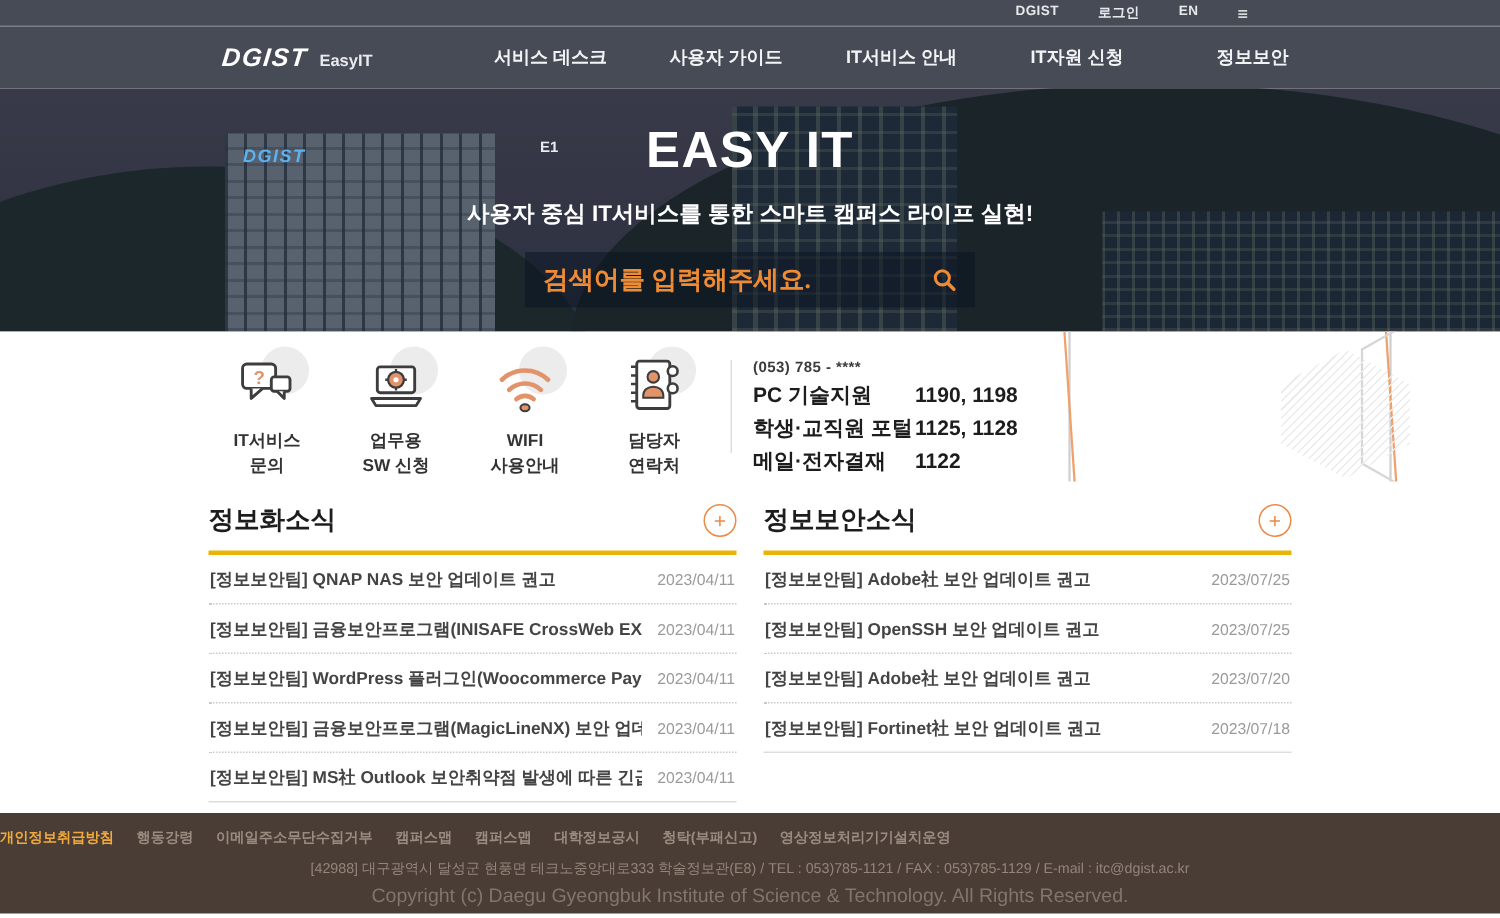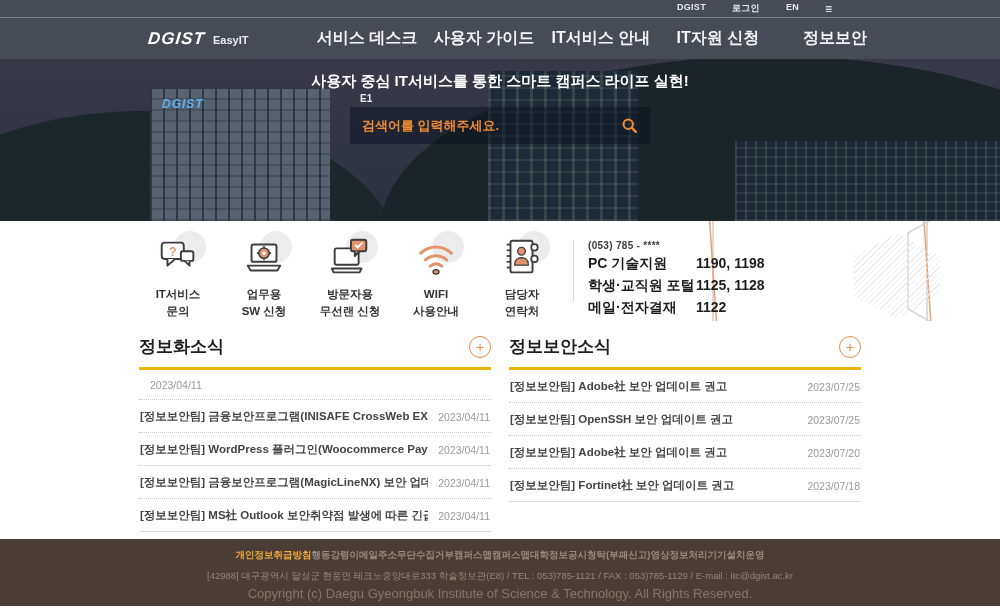--- a/index.html
+++ b/index.html
@@ -11,21 +11,21 @@
   .header { background:#474b56; }
   .utilbar { height:18px; display:flex; justify-content:flex-end; align-items:center;
     gap:26px; padding-right:168px; border-bottom:1px solid rgba(255,255,255,.28); }
   .utilbar a { color:#e8e9ec; font-size:9px; font-weight:bold; text-decoration:none; letter-spacing:.3px; }
   .util-menu { color:#fff; font-size:12px; line-height:1; cursor:pointer; }
   .mainnav { height:41px; display:flex; align-items:center; padding-left:148px; }
   .logo { display:flex; align-items:baseline; gap:8px; cursor:pointer; }
   .logo-mark { color:#fff; font-size:17px; font-weight:bold; font-style:italic; letter-spacing:1px; transform:skewX(-6deg); }
   .logo-sub { color:#e9eaee; font-size:11px; font-weight:bold; }
   .navitems { display:flex; margin-left:60px; }
-  .navitems a { color:#f2f3f5; font-size:16px; font-weight:bold; text-decoration:none; width:117px; text-align:center; }
+  .navitems a { color:#f2f3f5; font-size:12px; font-weight:bold; text-decoration:none; width:117px; text-align:center; }
   
   .hero { position:relative; height:162px; overflow:hidden;
     background:linear-gradient(180deg,#5e5662 0%,#544e5c 38%,#434451 100%); }
   .mtn { position:absolute; border-radius:50% 50% 0 0 / 100% 100% 0 0; }
   .mtn.m1 { left:-120px; bottom:-40px; width:520px; height:150px; background:#27322c; }
   .mtn.m2 { right:-160px; bottom:-10px; width:780px; height:175px; background:#222c27; }
   .bldg { position:absolute; }
   .bldg.b1 { left:150px; top:30px; width:180px; height:132px; background:#97a0aa;
     background-image:repeating-linear-gradient(90deg,rgba(45,55,66,.75) 0 2px,transparent 2px 13px),
       repeating-linear-gradient(0deg,rgba(45,55,66,.30) 0 2px,transparent 2px 11px); }
@@ -38,21 +38,21 @@
   .hero-overlay { position:absolute; inset:0; background:rgba(16,27,45,.47); }
   .bldg-sign { position:absolute; left:162px; top:38px; color:#5fb0ef; font-size:12px;
     font-weight:bold; font-style:italic; letter-spacing:1px; z-index:3; }
   .bldg-e1 { position:absolute; left:360px; top:34px; color:#e8ecf2; font-size:10px; font-weight:bold; z-index:3; }
   .hero-content { position:absolute; inset:0; z-index:4; display:flex; flex-direction:column; align-items:center; }
   .hero-title { margin-top:22px; color:#fff; font-size:34px; font-weight:900; letter-spacing:1px; }
   .hero-sub { margin-top:13px; color:#fff; font-size:15px; font-weight:bold; }
   .searchbox { margin-top:16px; width:300px; height:37px; background:rgba(8,18,32,.50);
     display:flex; align-items:center; padding:0 12px; }
   .searchbox input { flex:1; background:transparent; border:none; outline:none;
-    color:#f08b35; font-size:13px; font-weight:bold; font-family:Liberation Sans, sans-serif; }
+    color:#f08b35; font-size:17px; font-weight:bold; font-family:Liberation Serif, serif; }
   .searchbox input::placeholder { color:#f08b35; opacity:1; }
   .search-btn { background:none; border:none; cursor:pointer; display:flex; padding:0; }
   
   .quick { position:relative; height:100px; background:#fff; overflow:hidden; }
   .deco { position:absolute; right:55px; top:-75px; z-index:0; }
   .deco2 { position:absolute; right:-48px; top:-30px; z-index:0; }
   .hatch-hex { position:absolute; right:60px; top:12px; width:86px; height:86px; z-index:0;
     background:repeating-linear-gradient(135deg,#ececec 0 1px,transparent 1px 4px);
     clip-path:polygon(50% 0,100% 27%,100% 73%,50% 100%,0 73%,0 27%); }
   .quick-inner { position:relative; z-index:1; width:730px; margin:0 auto; display:flex; align-items:flex-start; padding-top:13px; }
@@ -75,21 +75,21 @@
   .news-title { font-size:17px; font-weight:900; color:#1d1d1d; }
   .plus-btn { width:22px; height:22px; border-radius:50%; border:1.4px solid #ec8a47; background:#fff;
     color:#ec8a47; font-size:14px; line-height:18px; text-align:center; cursor:pointer; padding:0; }
   .news-item { display:flex; justify-content:space-between; align-items:center;
     padding:9px 1px 8px; border-bottom:1px dotted #c9c9c9; cursor:pointer; }
   .news-item:last-child { border-bottom:1px solid #ddd; }
   .ni-title { font-size:11.5px; font-weight:bold; color:#444; white-space:nowrap; overflow:hidden; }
   .ni-date { font-size:10.5px; color:#9a9a9a; margin-left:10px; flex-shrink:0; }
   
   .footer { margin-top:7px; height:67px; background:#4a3d35; color:#99897e; text-align:center; padding-top:10px; }
-  .f-links { display:flex; justify-content:center; align-items:center; }
+  .f-links { display:flex; gap:15px; align-items:center; }
   .f-links a { font-size:9.5px; color:#9a8b80; text-decoration:none; font-weight:bold; }
   .f-links a:first-child { color:#f0a93c; }
   .f-addr { margin-top:8px; font-size:9.5px; color:#93857b; }
   .f-copy { margin-top:3px; font-size:13px; color:#82756c; }
 </style>
 </head>
 <body>
 
 <div class="header">
   <div class="utilbar">
@@ -118,20 +118,21 @@
 <div class="hero">
   <div class="mtn m1"></div>
   <div class="mtn m2"></div>
   <div class="bldg b1"></div>
   <div class="bldg b2"></div>
   <div class="bldg b3"></div>
   <div class="hero-overlay"></div>
   <span class="bldg-sign">DGIST</span>
   <span class="bldg-e1">E1</span>
   <div class="hero-content">
+    <div class="hero-title">EASY IT</div>
     <div class="hero-sub">사용자 중심 IT서비스를 통한 스마트 캠퍼스 라이프 실현!</div>
     <div class="searchbox">
       <input type="text" placeholder="검색어를 입력해주세요." style="">
       <button class="search-btn">
         <svg width="17" height="17" viewBox="0 0 20 20">
           <circle cx="8.5" cy="8.5" r="5.5" fill="none" stroke="#f08b35" stroke-width="2.4"></circle>
           <line x1="12.8" y1="12.8" x2="17.5" y2="17.5" stroke="#f08b35" stroke-width="2.8" stroke-linecap="round"></line>
         </svg>
       </button>
     </div>
@@ -173,32 +174,20 @@
             <line x1="24" y1="12.5" x2="24" y2="15"></line>
               <line x1="24" y1="25" x2="24" y2="27.5"></line>
             <line x1="16.5" y1="20" x2="19" y2="20"></line>
               <line x1="29" y1="20" x2="31.5" y2="20"></line>
           </g>
         </svg>
       </span>
       <div class="ql-label"><span>업무용</span><br><span>SW 신청</span></div>
     </div>
 
-    <div class="ql">
-      <span class="ql-icon">
-        <svg width="46" height="46" viewBox="0 0 48 48">
-          <rect x="8" y="15" width="25" height="17" rx="2" fill="#fff" stroke="#3d3d3d" stroke-width="2"></rect>
-          <path d="M5 36 h31 l-2 4 H7 z" fill="#fff" stroke="#3d3d3d" stroke-width="2" stroke-linejoin="round"></path>
-          <rect x="25" y="6" width="16" height="12" rx="2" fill="#e2936b" stroke="#3d3d3d" stroke-width="2"></rect>
-          <path d="M29 18 v5 l5-5" fill="#e2936b" stroke="#3d3d3d" stroke-width="2" stroke-linejoin="round"></path>
-          <path d="M29.5 11.5 l2.5 2.5 5-5" fill="none" stroke="#fff" stroke-width="2"></path>
-        </svg>
-      </span>
-      <div class="ql-label"><span>방문자용</span><br><span>무선랜 신청</span></div>
-    </div>
 
 
     <div class="ql">
       <span class="ql-icon">
         <svg width="46" height="46" viewBox="0 0 48 48">
           <g fill="none" stroke="#e2936b" stroke-width="3.2" stroke-linecap="round">
             <path d="M8 20 a23 23 0 0 1 32 0"></path>
             <path d="M13 27 a16 16 0 0 1 22 0"></path>
             <path d="M18 33.5 a9 9 0 0 1 12 0"></path>
           </g>
@@ -251,20 +240,21 @@
 </div>
 
 <div class="news-wrap">
   <div class="news-col">
     <div class="news-head">
       <span class="news-title">정보화소식</span>
       <button class="plus-btn">+</button>
     </div>
     <div>
         <div class="news-item">
+        <span class="ni-title">[정보보안팀] QNAP NAS 보안 업데이트 권고</span>
         <span class="ni-date">2023/04/11</span>
       </div>
         <div class="news-item">
         <span class="ni-title">[정보보안팀] 금융보안프로그램(INISAFE CrossWeb EX V3) 업데이..</span>
         <span class="ni-date">2023/04/11</span>
       </div>
         <div class="news-item">
         <span class="ni-title">[정보보안팀] WordPress 플러그인(Woocommerce Payments) 업데이..</span>
         <span class="ni-date">2023/04/11</span>
       </div>

